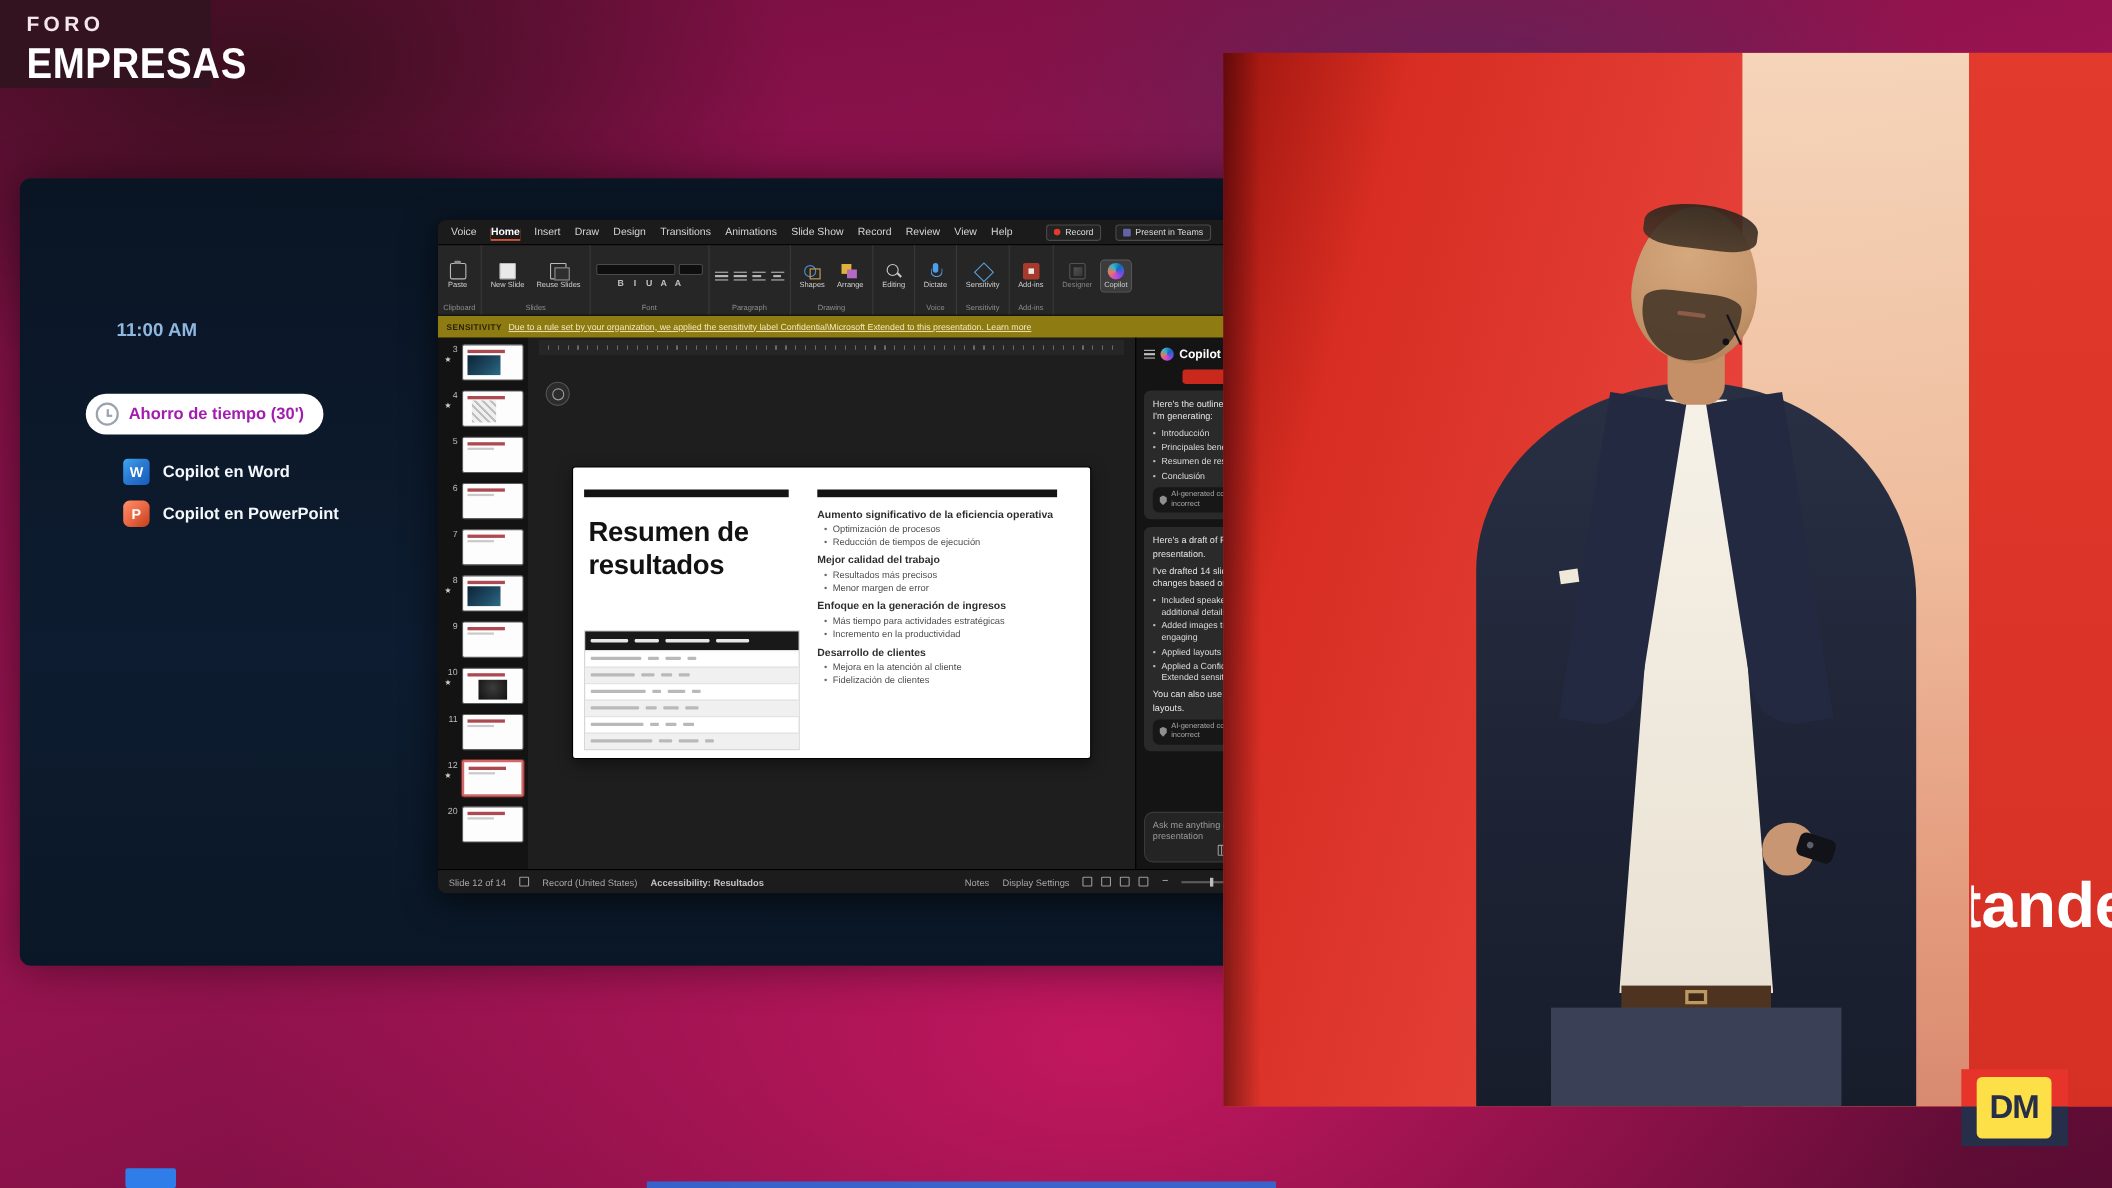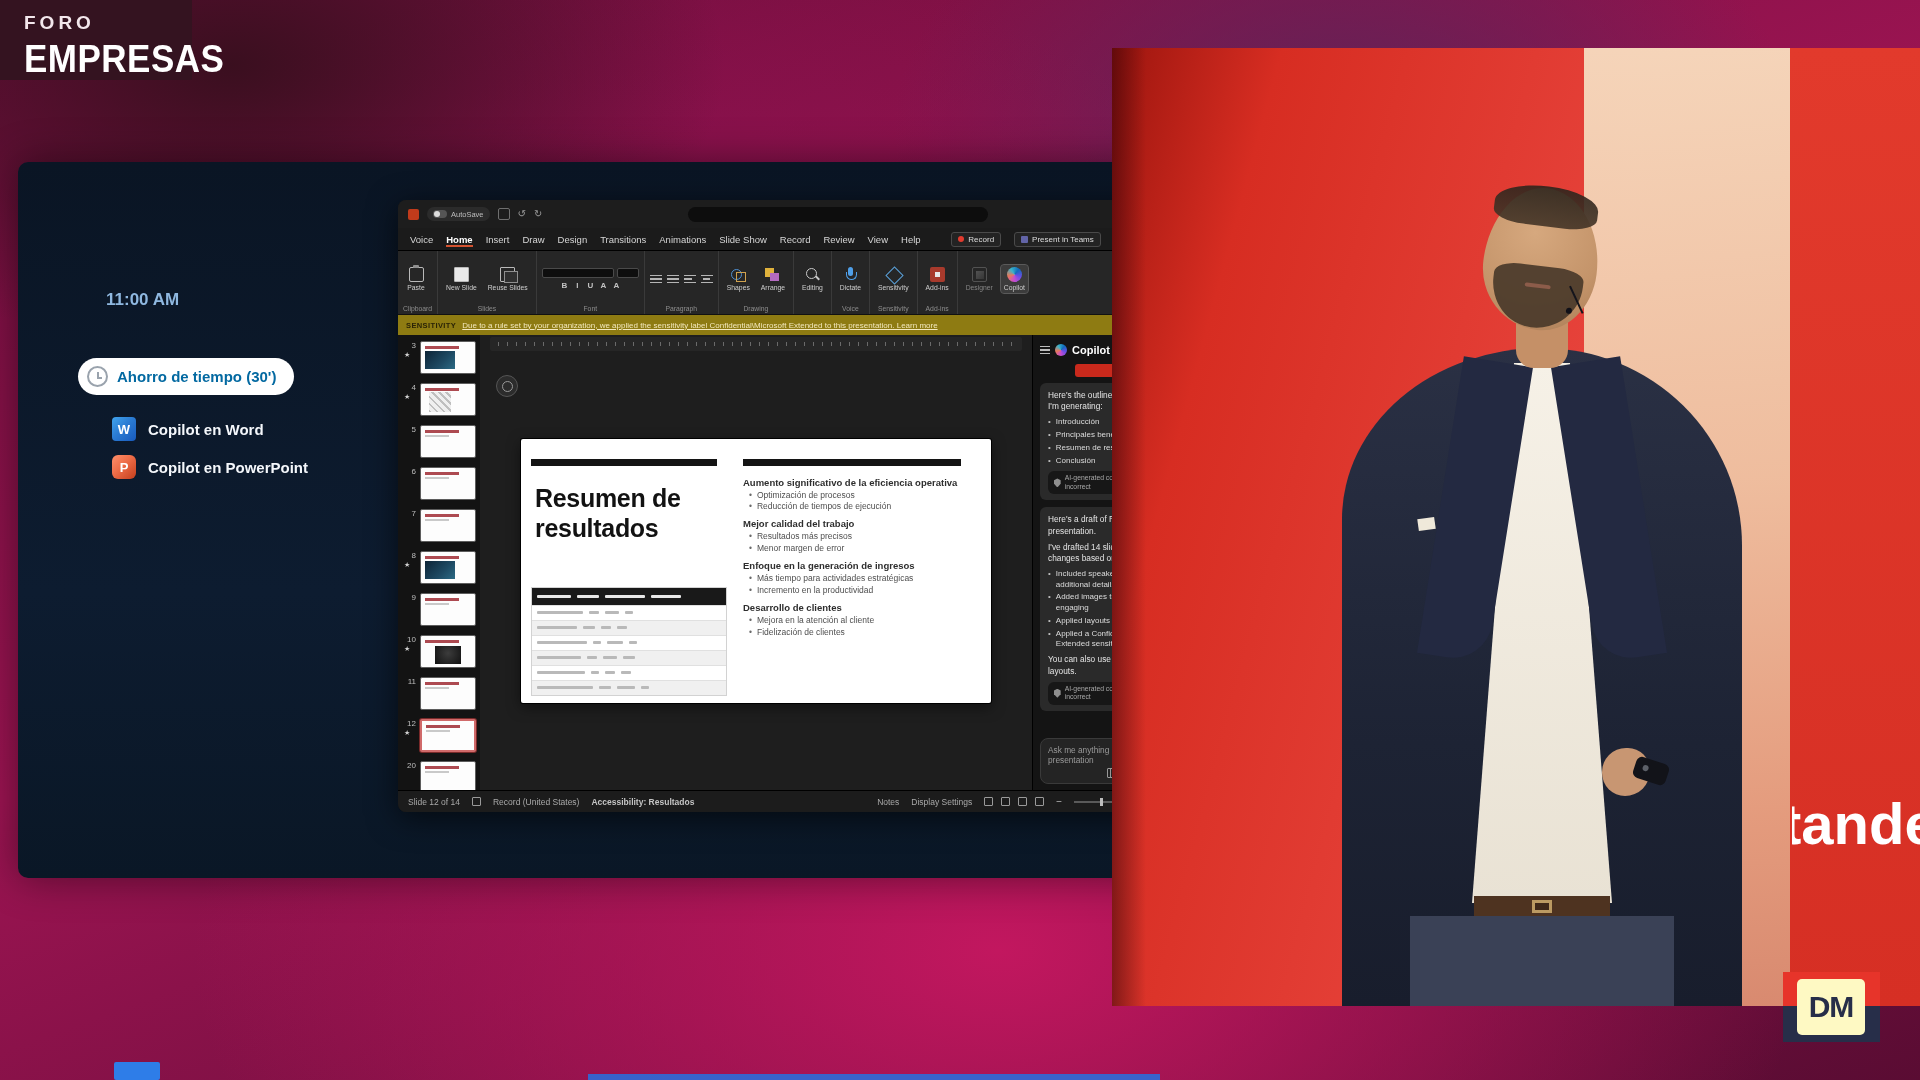--- a/index.html
+++ b/index.html
@@ -28,21 +28,21 @@
   .stage-glow{left:340px;top:169px;width:900px;height:3px;background:linear-gradient(90deg,rgba(220,20,60,0),#c21840 30%,#d61a4a 60%,rgba(220,20,60,0));opacity:.8}
 
   
   .story{left:58px;top:128px;width:286px;color:#e9eff7}
   .story .time{color:#8fb8e0;font-size:17px;font-weight:700;margin-left:30px;margin-bottom:14px}
   .story .desc{font-size:20px;line-height:1.38;font-weight:500}
   .badge{display:inline-flex;align-items:center;gap:9px;background:#ffffff;border-radius:19px;height:37px;padding:0 18px 0 9px;margin:34px 0 0 2px}
   .badge .clock{width:21px;height:21px;border:2px solid #9aa3ad;border-radius:50%;position:relative}
   .badge .clock::before{content:"";position:absolute;left:8px;top:4px;width:2px;height:6px;background:#9aa3ad}
   .badge .clock::after{content:"";position:absolute;left:8px;top:9px;width:5px;height:2px;background:#9aa3ad}
-  .badge span{color:#0369a1;font-size:15px;font-weight:700}
+  .badge span{color:#a21caf;font-size:15px;font-weight:700}
   .apps{margin-top:22px;display:flex;flex-direction:column;gap:14px}
   .app{display:flex;align-items:center;gap:12px;margin-left:36px}
   .appicon{width:24px;height:24px;border-radius:4px;display:flex;align-items:center;justify-content:center;color:#fff;font-weight:800;font-size:13px}
   .appicon.ic-word{background:linear-gradient(135deg,#41a5ee 0%,#2b7cd3 45%,#185abd 100%)}
   .appicon.ic-powerpoint{background:linear-gradient(135deg,#ff8f6b 0%,#ed6c47 45%,#c43e1c 100%);border-radius:6px}
   .app span.lbl{font-size:15px;font-weight:700;color:#f4f7fb}
 
   
   .ppt{left:380px;top:38px;width:812px;height:612px;background:#161616;border-radius:8px;display:flex;flex-direction:column;overflow:hidden;box-shadow:0 6px 30px rgba(0,0,0,.6);font-size:9px;color:#cfcfcf}
   
@@ -234,21 +234,21 @@
   .micwire{position:absolute;left:96px;top:92px;width:2.4px;height:30px;background:#14141c;transform:rotate(-32deg)}
   .micdot{position:absolute;left:88px;top:116px;width:6px;height:6px;border-radius:50%;background:#101018}
   .hand{position:absolute;left:430px;top:700px;width:48px;height:48px;background:#c89672;border-radius:50% 46% 52% 48%}
   .clicker{position:absolute;left:462px;top:712px;width:34px;height:22px;background:#121319;border-radius:6px;transform:rotate(18deg)}
   .clicker::before{content:"";position:absolute;left:8px;top:7px;width:6px;height:6px;border-radius:50%;background:#5c6068}
 
   
   .dm{left:1783px;top:972px;width:97px;height:70px}
   .dm .t{position:absolute;left:0;top:0;width:100%;height:34px;background:#e7342a}
   .dm .b{position:absolute;left:0;top:34px;width:100%;height:36px;background:#272e49}
-  .dm .sq{position:absolute;left:14px;top:7px;width:68px;height:56px;background:#fef9c3;border-radius:5px;display:flex;align-items:center;justify-content:center}
+  .dm .sq{position:absolute;left:14px;top:7px;width:68px;height:56px;background:#fde047;border-radius:5px;display:flex;align-items:center;justify-content:center}
   .dm .sq span{font-size:30px;font-weight:800;color:#272e49;letter-spacing:-1px}
 
   
   .bluebox{left:114px;top:1062px;width:46px;height:18px;background:#2e7de8;border-radius:2px}
   .bluebar{left:588px;top:1074px;width:572px;height:6px;background:#2d6bd8;opacity:.9}
 </style>
 </head>
 <body>
 
 <div class="abs foro">
@@ -274,37 +274,20 @@
       </div>
         <div class="app">
         <span class="appicon ic-powerpoint">P</span>
         <span class="lbl">Copilot en PowerPoint</span>
       </div>
       </div>
   </div>
 
   <div class="abs ppt">
 
-    <div class="tbar">
-      <span class="pptdot"></span>
-      <span class="autosave">
-        <span class="tg"></span>
-        <span>AutoSave</span>
-      </span>
-      <span class="tico"></span>
-      <span class="tglyph">↺</span>
-      <span class="tglyph">↻</span>
-      <span class="tsearch"></span>
-      <span class="avatar"></span>
-      <span class="winctl">
-          <span>─</span>
-          <span>▢</span>
-          <span>×</span>
-        </span>
-    </div>
 
     <div class="mbar">
       <div style="display:flex;gap:13px">
 
       <span class="mi">Voice</span>
           <span class="mi active">Home</span>
           <span class="mi">Insert</span>
           <span class="mi">Draw</span>
           <span class="mi">Design</span>
           <span class="mi">Transitions</span>

